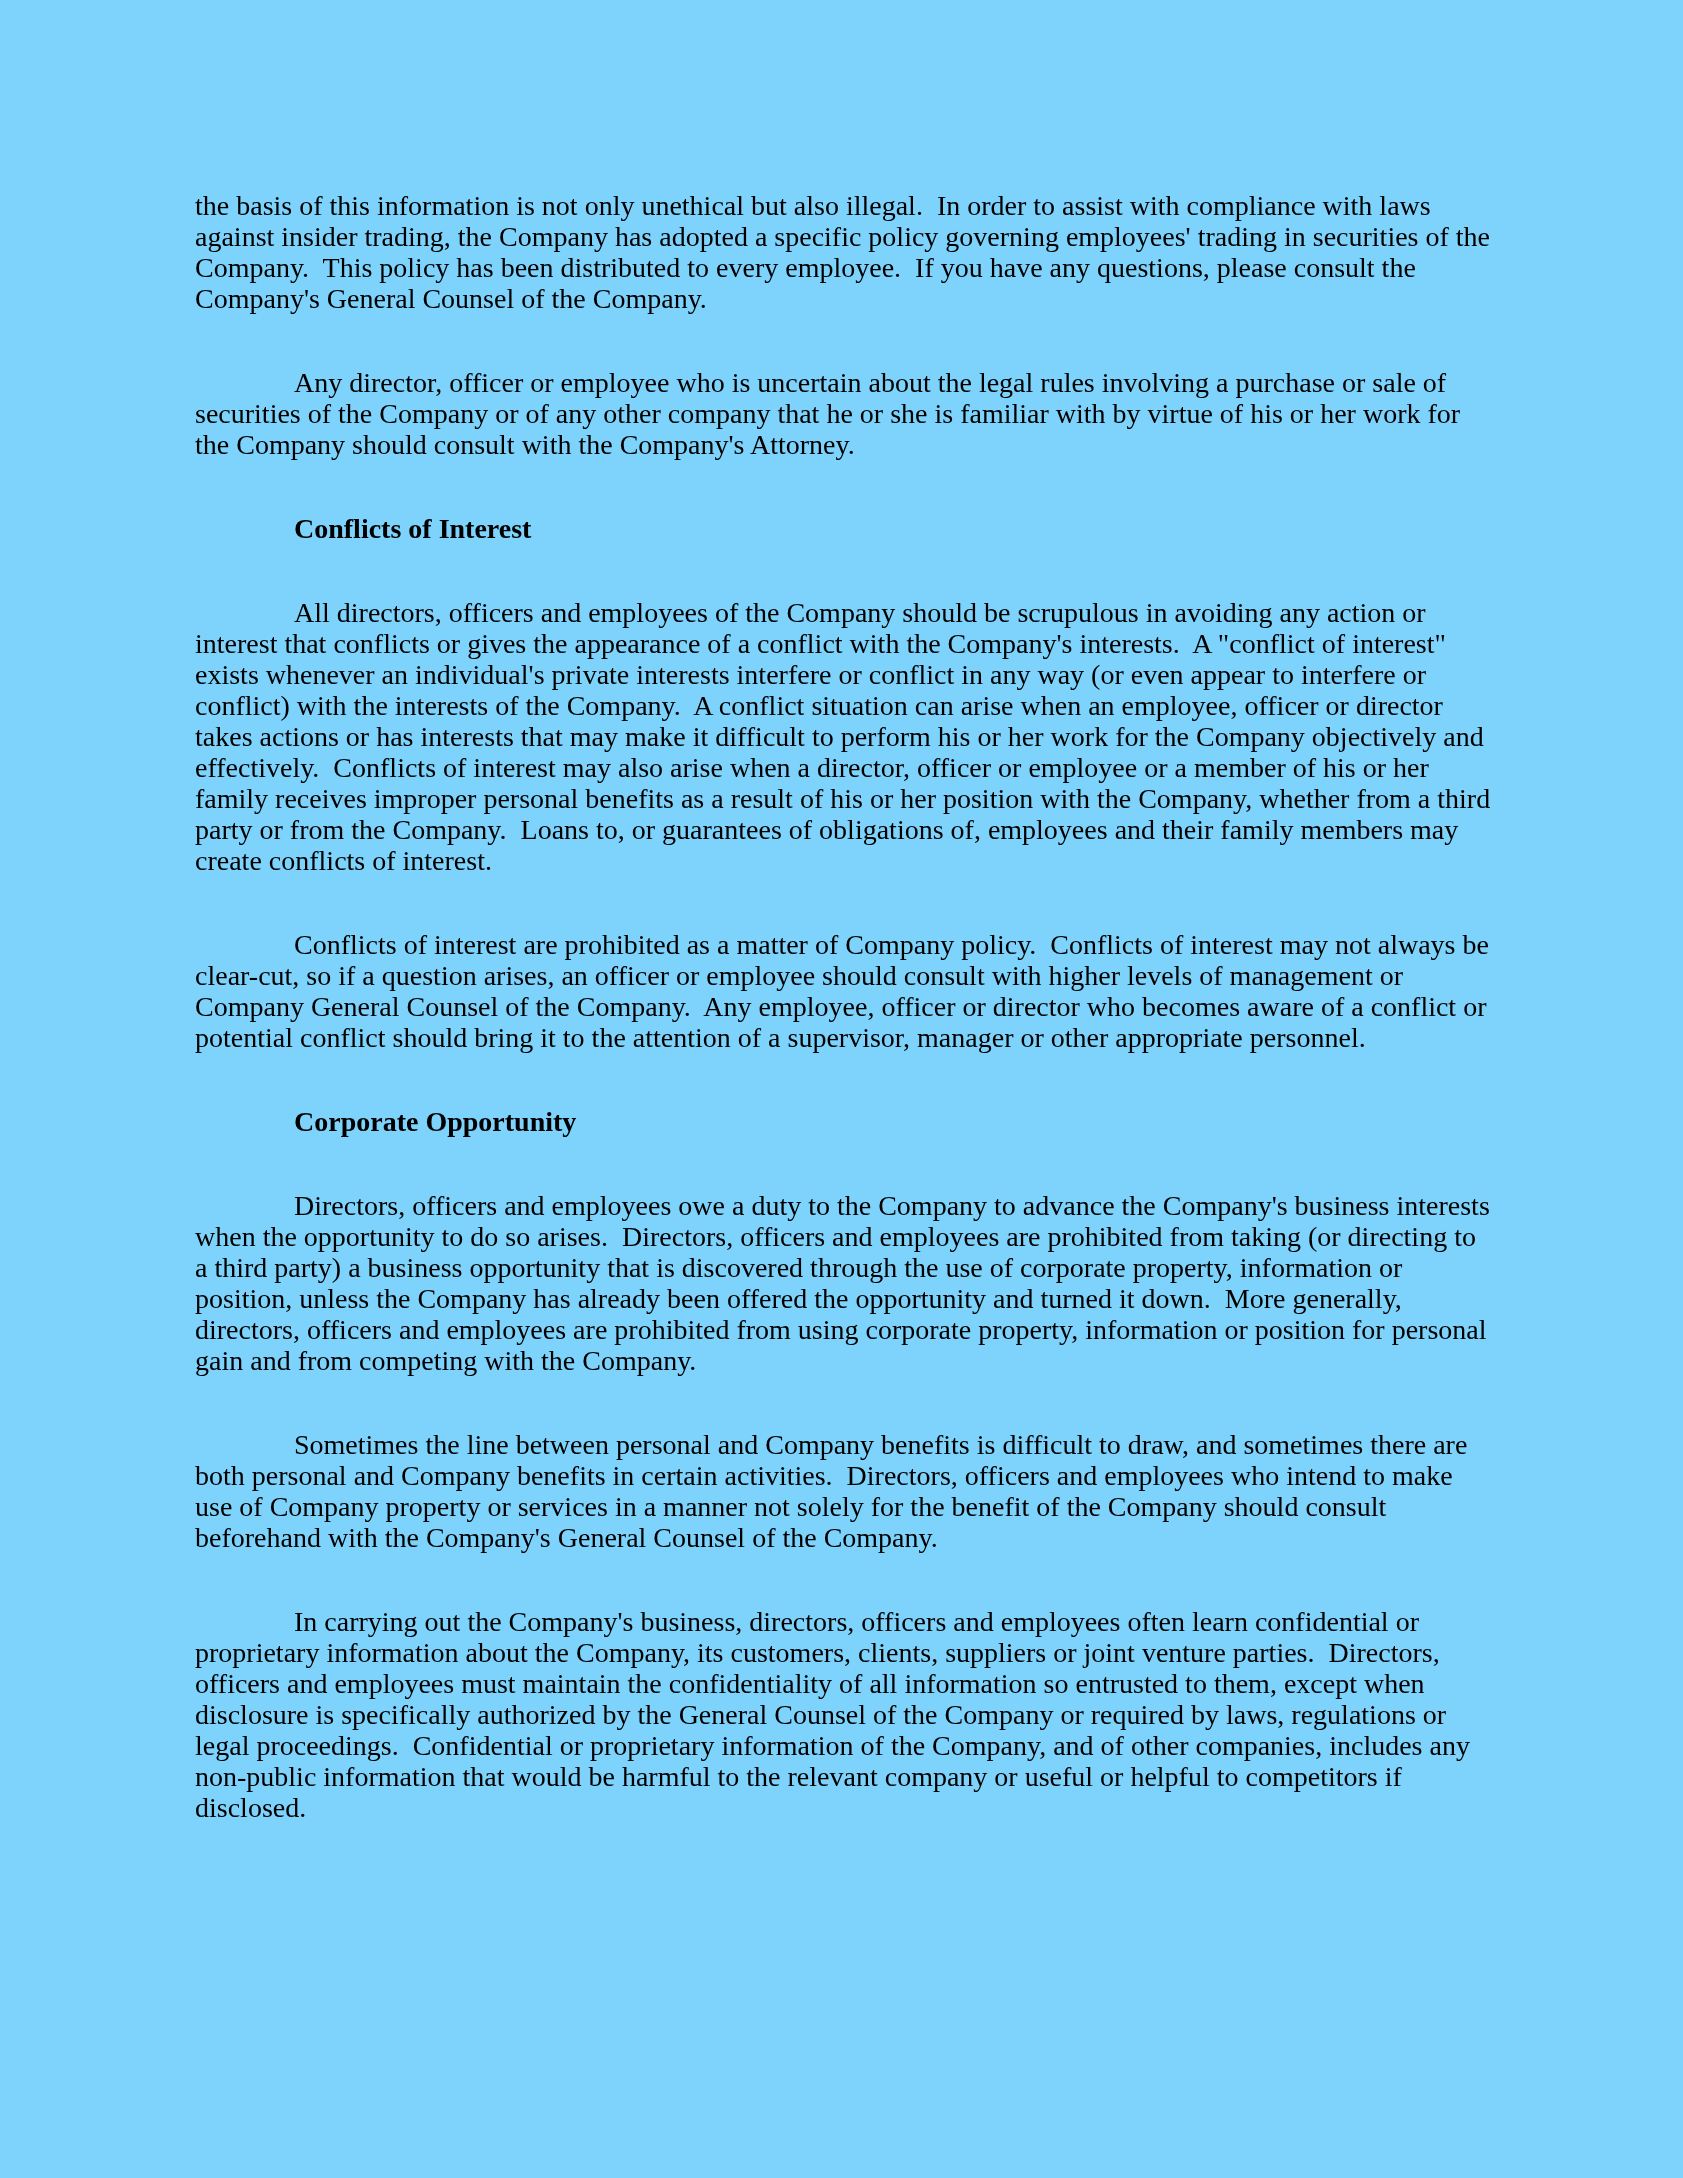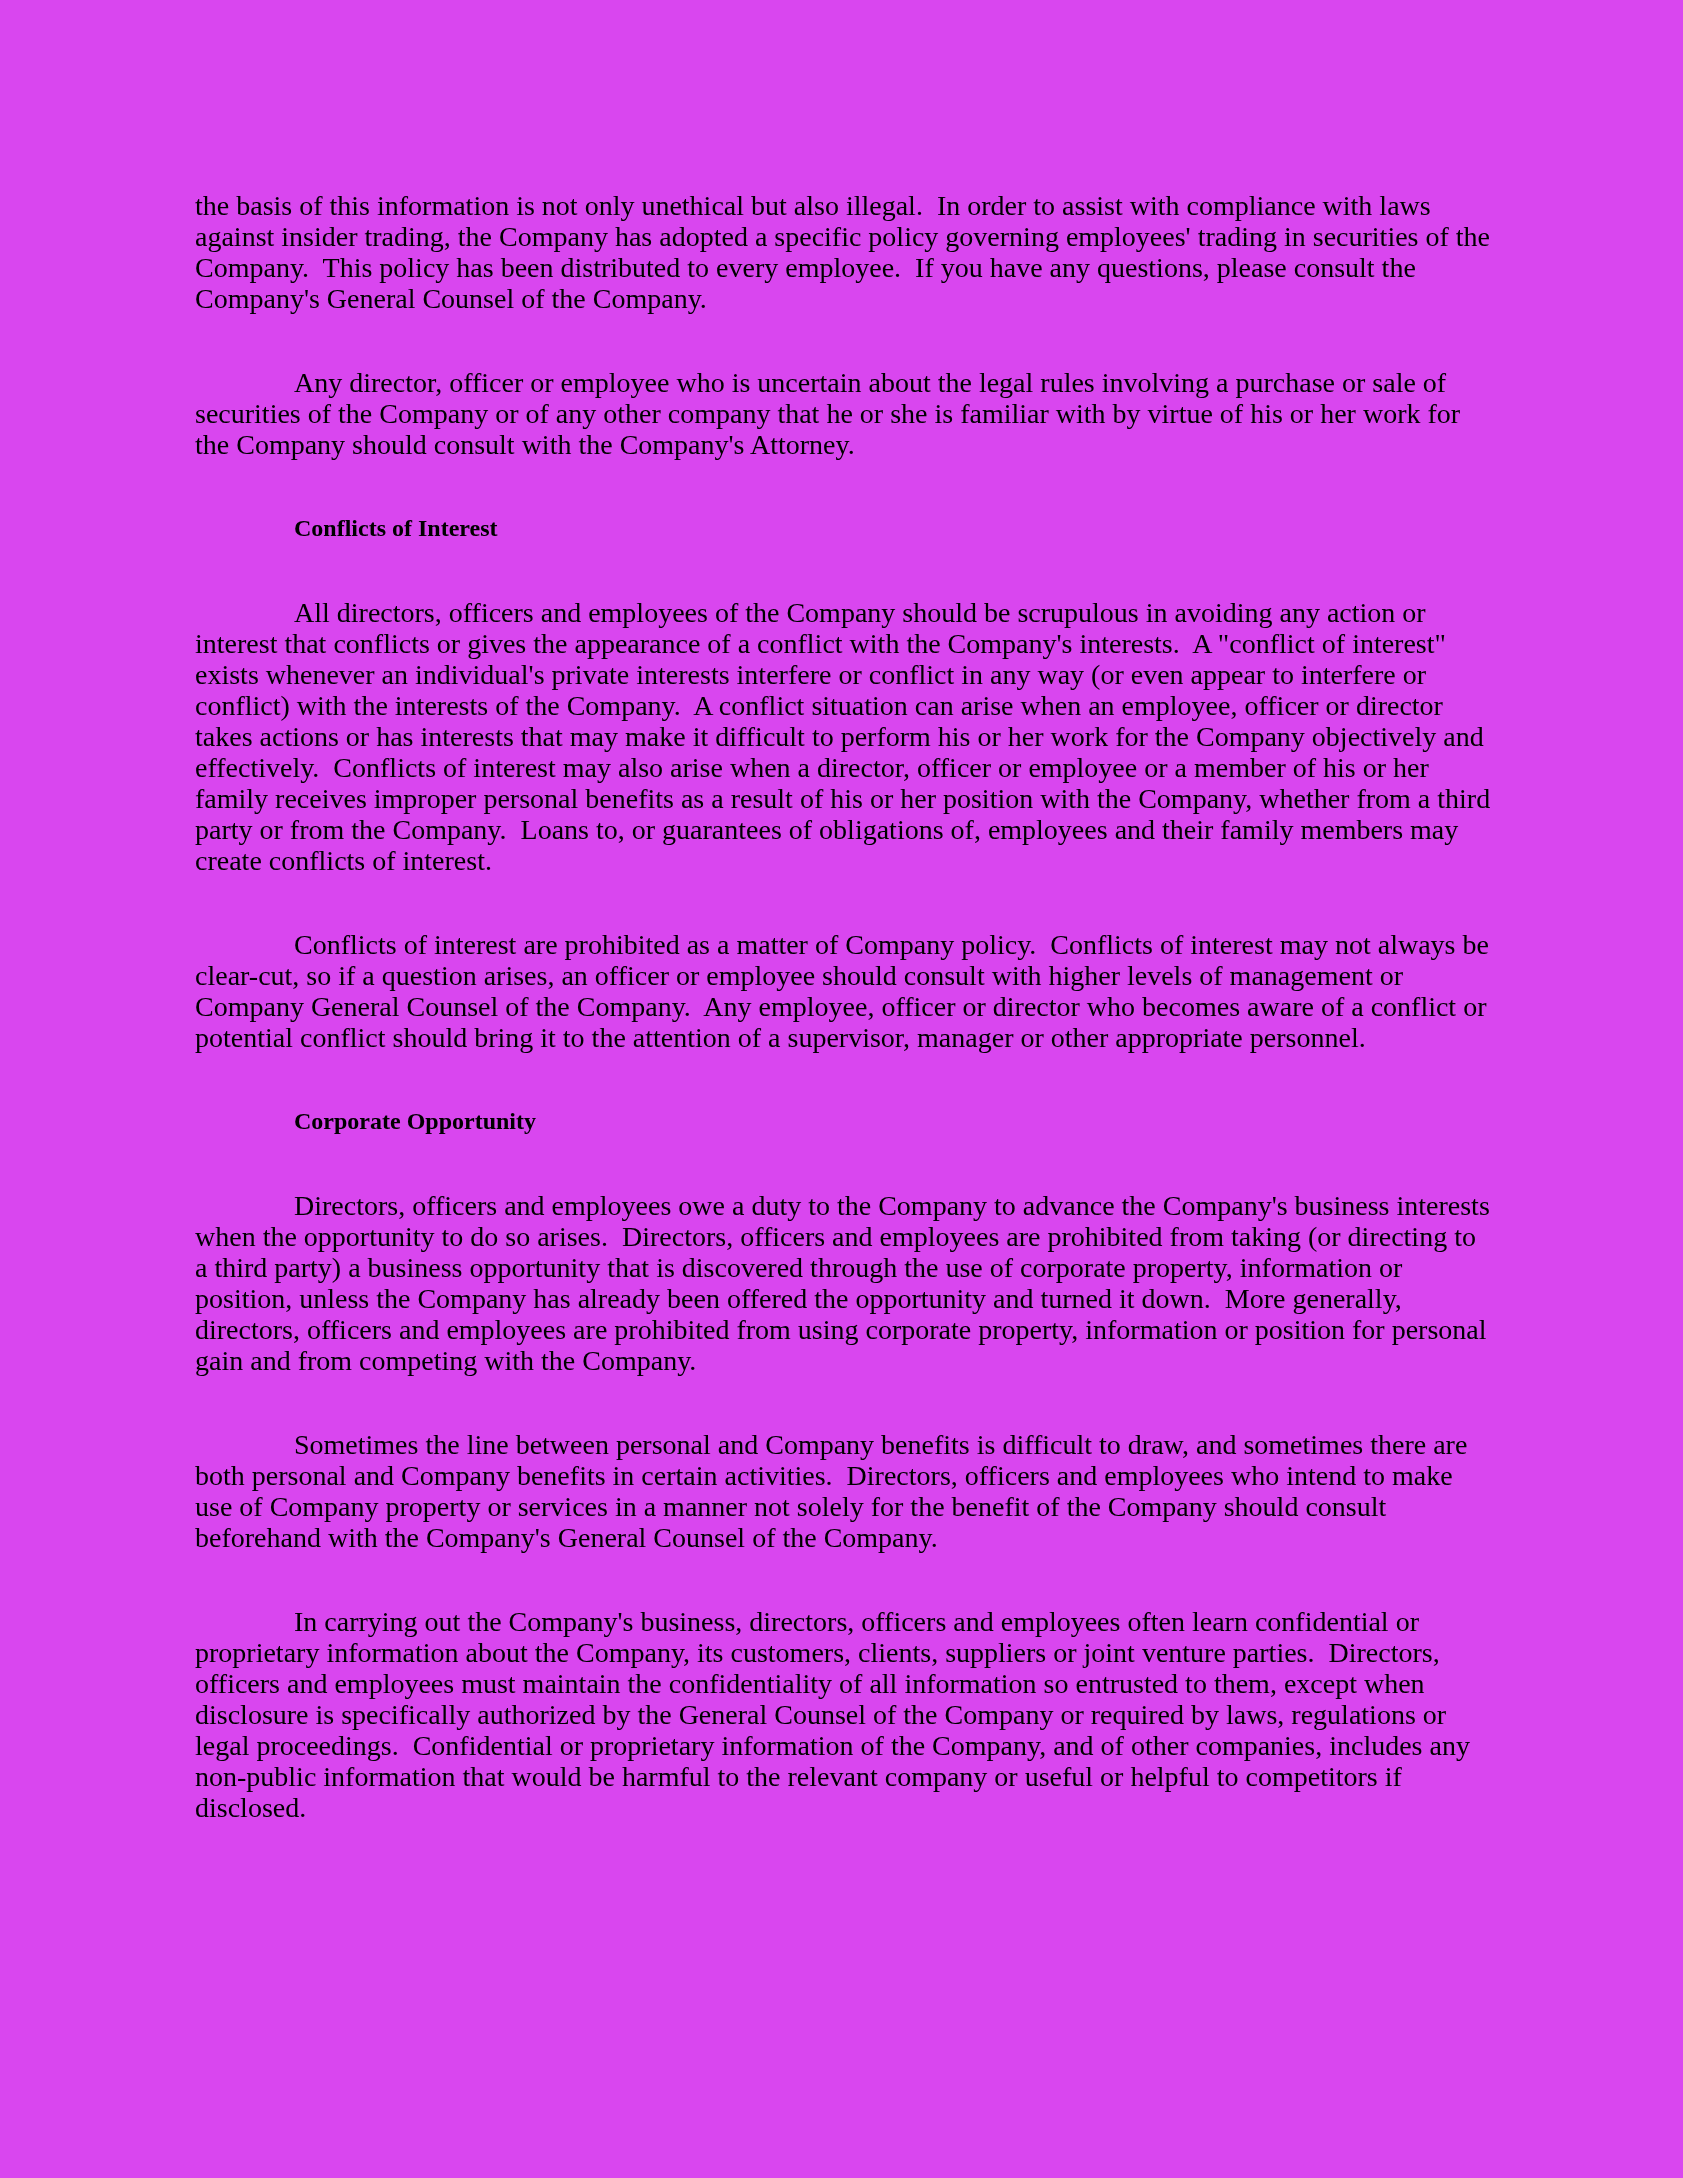--- a/index.html
+++ b/index.html
@@ -4,21 +4,21 @@
 <style>
   html, body {
     margin: 0;
     padding: 0;
     background: #ffffff;
   }
   .page {
     position: relative;
     width: 1683px;
     height: 2178px;
-    background: #d946ef;
+    background: #7dd3fc;
     overflow: hidden;
     text-decoration: underline;
   }
   .content {
     position: absolute;
     left: 195px;
     top: 190px;
     width: 1297px;
     font-family: "Liberation Serif", "DejaVu Serif", serif;
     font-size: 28px;
@@ -30,21 +30,21 @@
     margin: 0 0 53px 0;
     text-indent: 99px;
     white-space: pre-wrap;
   }
   .para.no-indent {
     text-indent: 0;
   }
   .heading {
     margin: 0 0 53px 0;
     padding-left: 99px;
-    font-size: 24px;
+    font-size: 28px;
     font-weight: bold;
     line-height: 31px;
   }
 </style>
 </head>
 <body>
 
 <div class="page">
   <div class="content">
     <p class="para no-indent">the basis of this information is not only unethical but also illegal.  In order to assist with compliance with laws against insider trading, the Company has adopted a specific policy governing employees' trading in securities of the Company.  This policy has been distributed to every employee.  If you have any questions, please consult the Company's General Counsel of the Company.</p>

